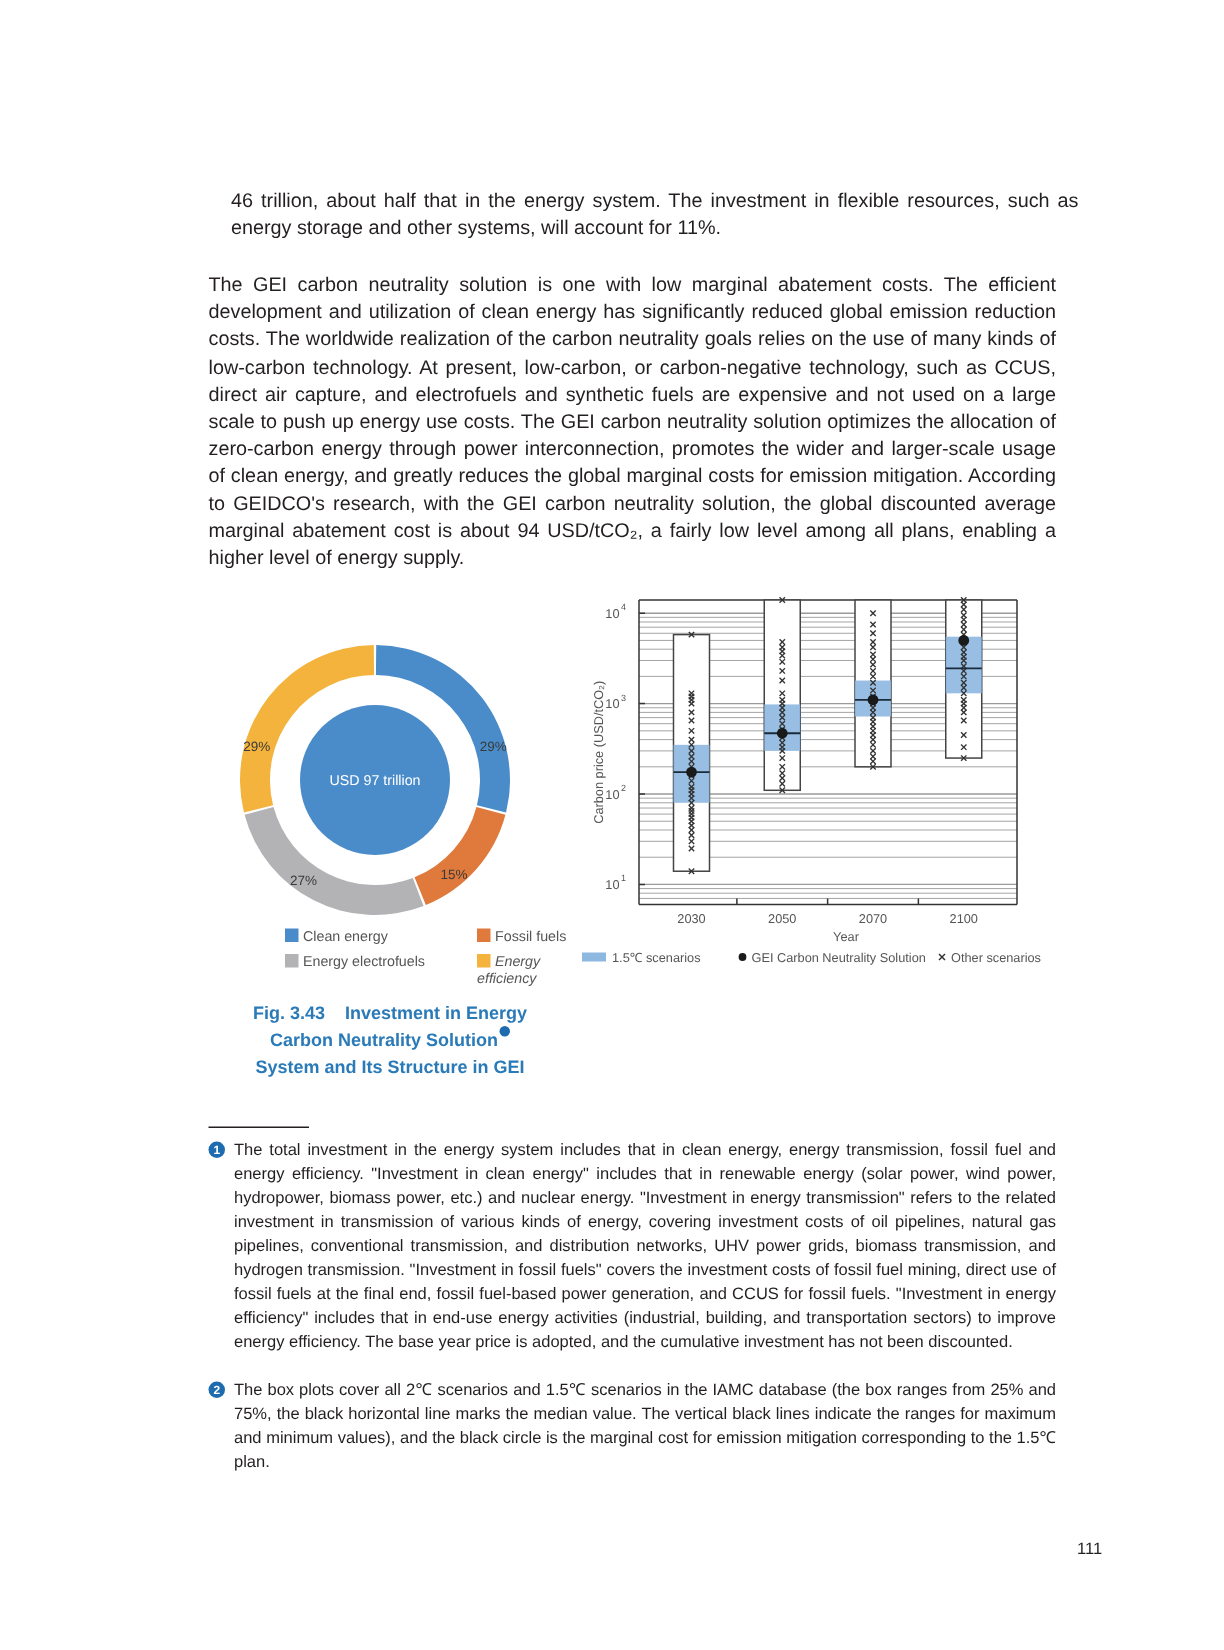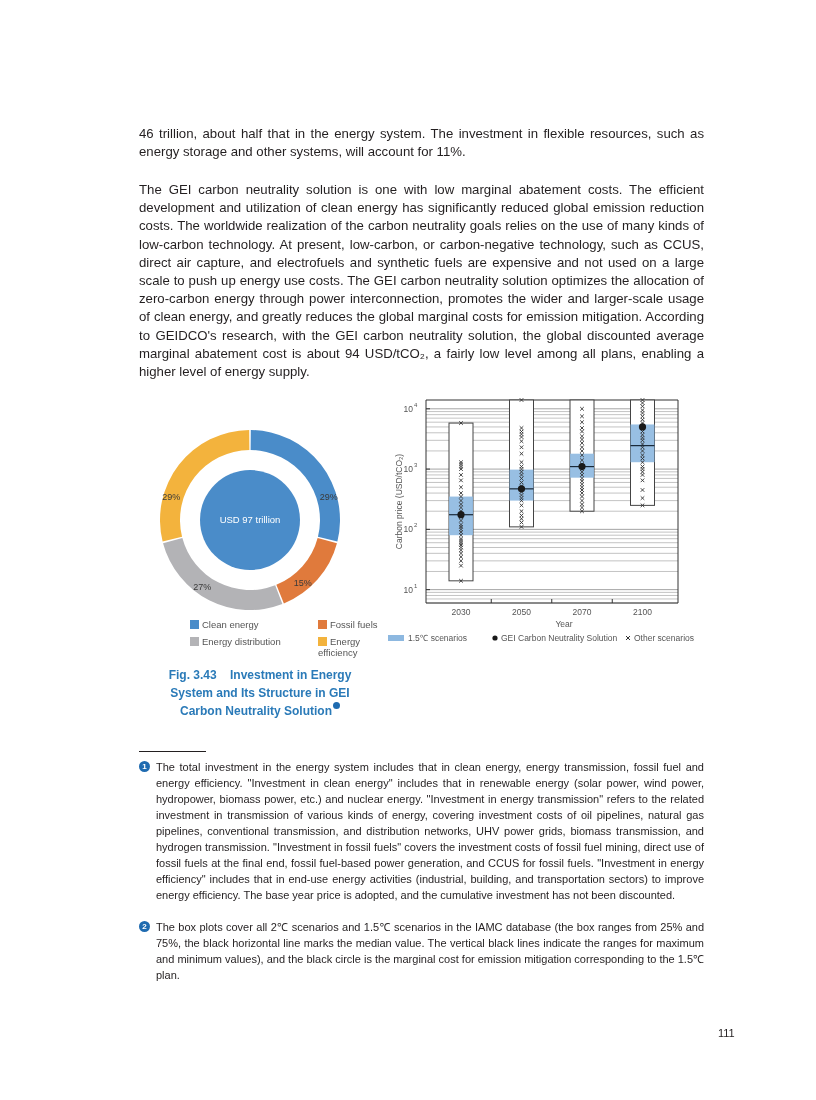--- a/index.html
+++ b/index.html
@@ -1,20 +1,20 @@
 <!DOCTYPE html>
 <html><head>
 <meta charset="utf-8">
 <style>
   html, body { margin:0; padding:0; background:#ffffff; }
   body { width:816px; height:1100px; position:relative; overflow:hidden;
          font-family:"Liberation Sans", sans-serif; color:#231f20; }
   .para { position:absolute; left:139px; width:565px; font-size:13.2px; line-height:18.2px;
           text-align:justify; margin:0; }
-  .p1 { top:125px; }
+  .p1 { top:125px;margin-left:15px; }
   .p2 { top:181px; }
   .bold { font-weight:normal; }
   .fig-left { position:absolute; left:140px; top:420px; width:240px; height:300px; }
   .fig-right { position:absolute; left:385px; top:395px; width:330px; height:330px; }
   .legend { position:absolute; font-size:9.5px; color:#555;padding-left:40px; }
   .legend .sw { display:inline-block; width:9px; height:9px; vertical-align:-1px; margin-right:3px; }
   .caption { position:absolute; font-size:12px; font-weight:bold; color:#2a7ab8; text-align:center; line-height:18px; }
   .caption .dot { display:inline-block; width:7px; height:7px; border-radius:50%; background:#1f6bb0; vertical-align:6px; margin-left:1px; }
   .rule { position:absolute; left:139px; top:751px; width:67px; border-top:1px solid #231f20; }
   .fn { position:absolute; left:139px; width:565px; font-size:11px; line-height:16px; text-align:justify; }
@@ -45,29 +45,29 @@
       <circle cx="110" cy="100" r="50" fill="#4a8cc9"></circle>
       <text x="110" y="103" text-anchor="middle" font-size="9.5" fill="#ffffff">USD 97 trillion</text>
     </svg>
   <div class="legend" style="left:10px; top:199px;">
     <span class="sw" id="sw0" style="background: rgb(74, 140, 201);"></span><span>Clean energy</span>
   </div>
   <div class="legend" style="left:138px; top:199px;text-align:center;">
     <span class="sw" id="sw1" style="background: rgb(224, 122, 60);"></span><span>Fossil fuels</span>
   </div>
   <div class="legend" style="left:10px; top:216px;">
-    <span class="sw" id="sw2" style="background: rgb(179, 179, 182);"></span><span>Energy distribution</span>
+    <span class="sw" id="sw2" style="background: rgb(179, 179, 182);"></span><span>Energy electrofuels</span>
   </div>
-  <div class="legend" style="left:138px; top:216px;">
+  <div class="legend" style="left:138px; top:216px;font-style:italic;">
     <span class="sw" id="sw3" style="background: rgb(243, 179, 61);"></span><span>Energy efficiency</span>
   </div>
   <div class="caption" style="left:0; top:246px; width:240px;">
     <div style="white-space:pre;">Fig. 3.43    Investment in Energy</div>
+    <div><span>Carbon Neutrality Solution</span><span class="dot"></span></div>
     <div>System and Its Structure in GEI</div>
-    <div><span>Carbon Neutrality Solution</span><span class="dot"></span></div>
   </div>
 </div>
 
 <div class="fig-right">
   <svg id="boxplot" width="330" height="262">
       <line x1="41" x2="293" y1="208" y2="208" stroke="#9a9a9a" stroke-width="0.6"></line>
       <line x1="41" x2="293" y1="203.96487768135677" y2="203.96487768135677" stroke="#9a9a9a" stroke-width="0.6"></line>
       <line x1="41" x2="293" y1="200.46949573933406" y2="200.46949573933406" stroke="#9a9a9a" stroke-width="0.6"></line>
       <line x1="41" x2="293" y1="197.38635036192017" y2="197.38635036192017" stroke="#9a9a9a" stroke-width="0.6"></line>
       <line x1="41" x2="293" y1="194.62838284136774" y2="194.62838284136774" stroke="#9a9a9a" stroke-width="0.9"></line>

